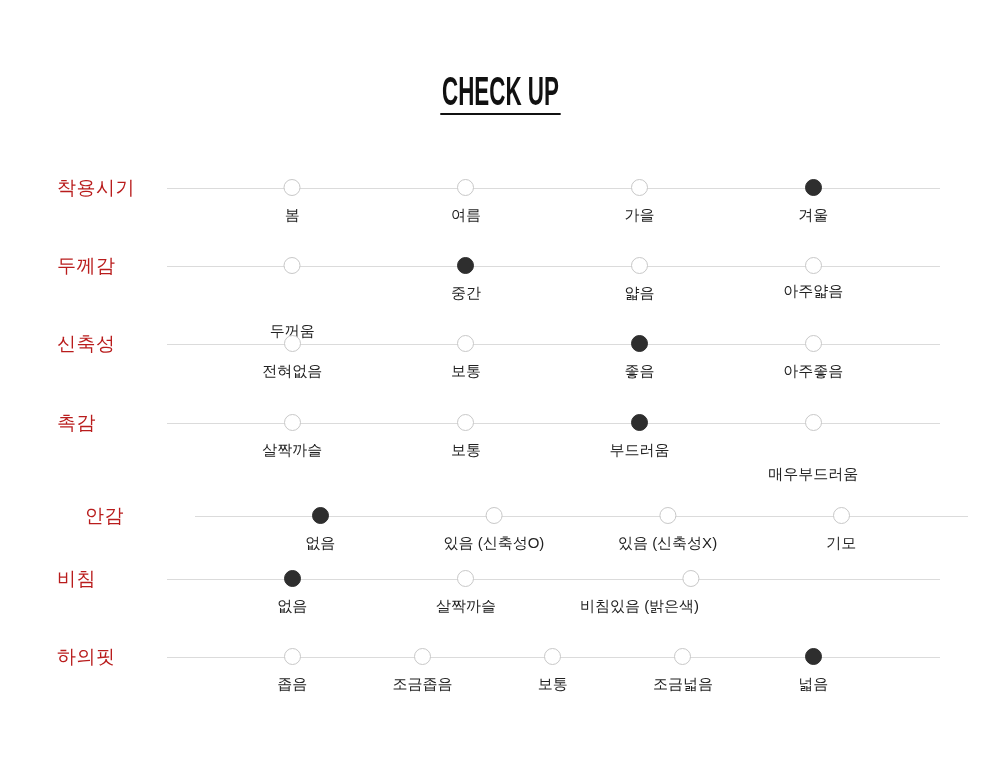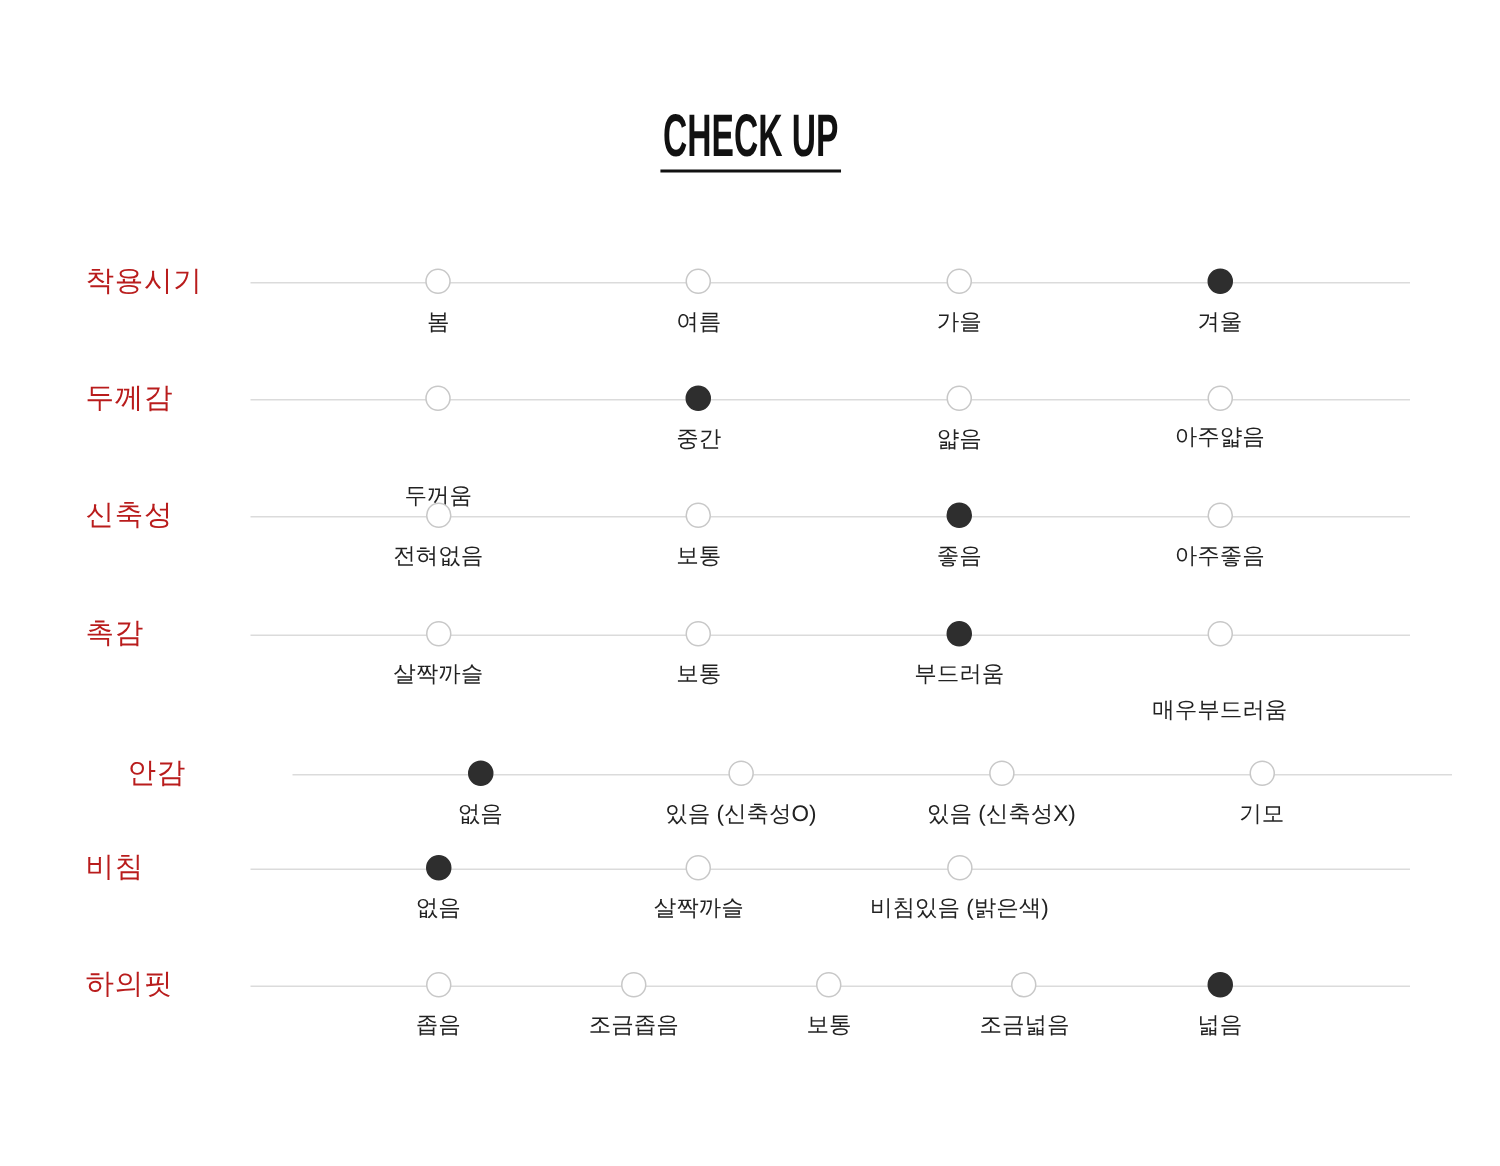--- a/index.html
+++ b/index.html
@@ -219,21 +219,21 @@
         <div class="slider">
           <div class="track"></div>
           <div class="opt" style="left: 16.2%;">
             <span class="dot filled"></span>
             <span class="opt-label">없음</span>
           </div>
           <div class="opt" style="left: 38.6667%;">
             <span class="dot"></span>
             <span class="opt-label">살짝까슬</span>
           </div>
-          <div class="opt" style="left: 61.1333%;">
+          <div class="opt" style="left: 61.1333%; align-items: flex-end;">
             <span class="dot"></span>
             <span class="opt-label">비침있음 (밝은색)</span>
           </div>
         </div>
       </div>
       <div class="row" style="top: 636.02px;">
         <div class="row-label">하의핏</div>
         <div class="slider">
           <div class="track"></div>
           <div class="opt" style="left: 16.2%;">

